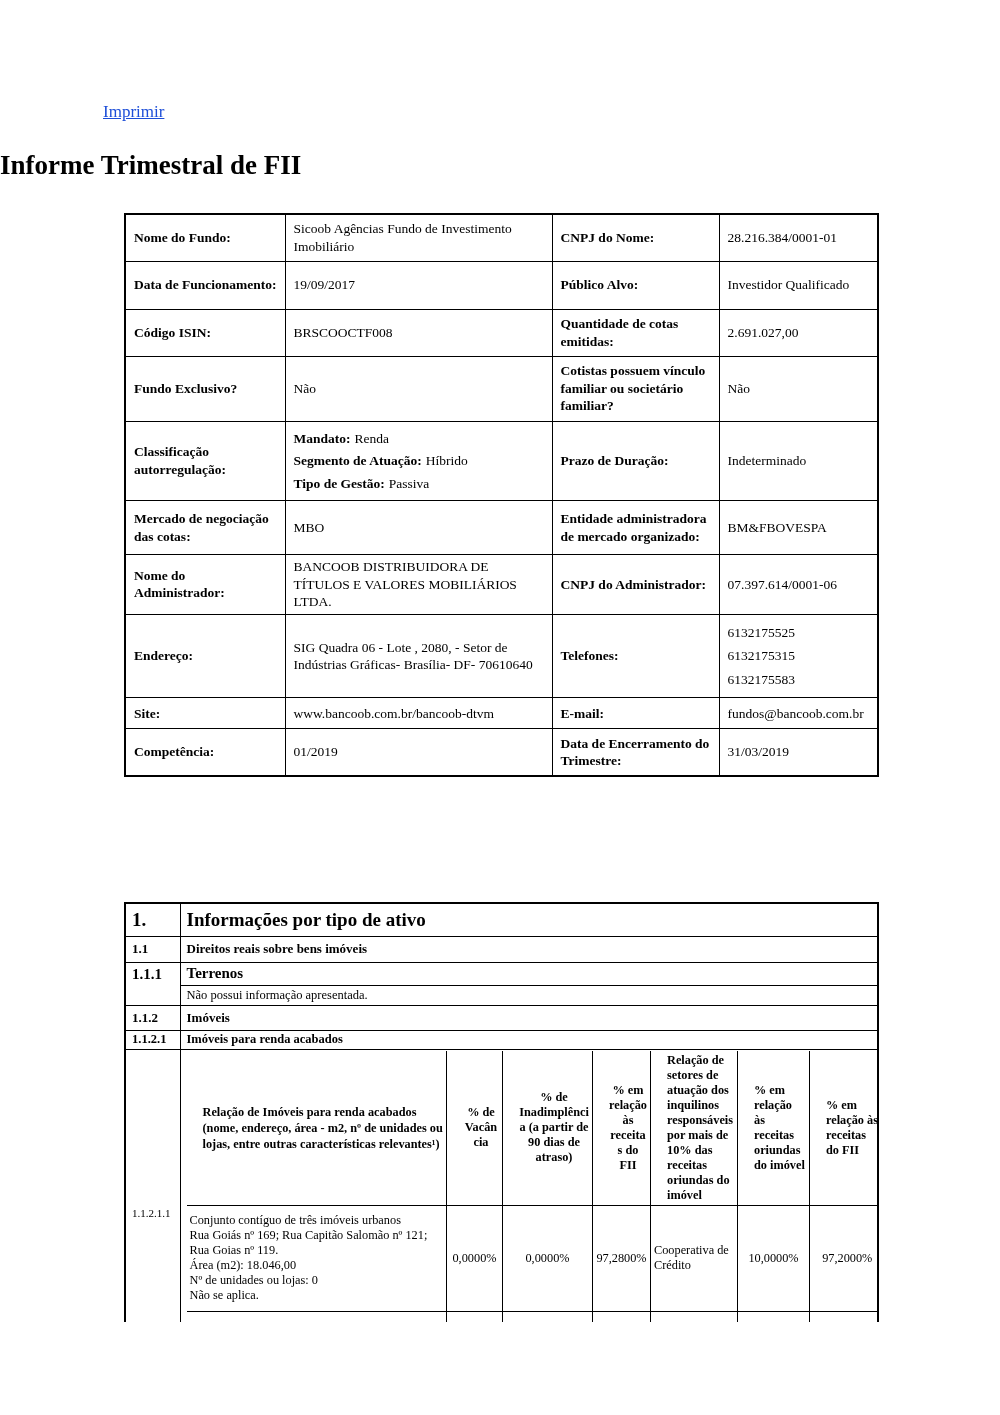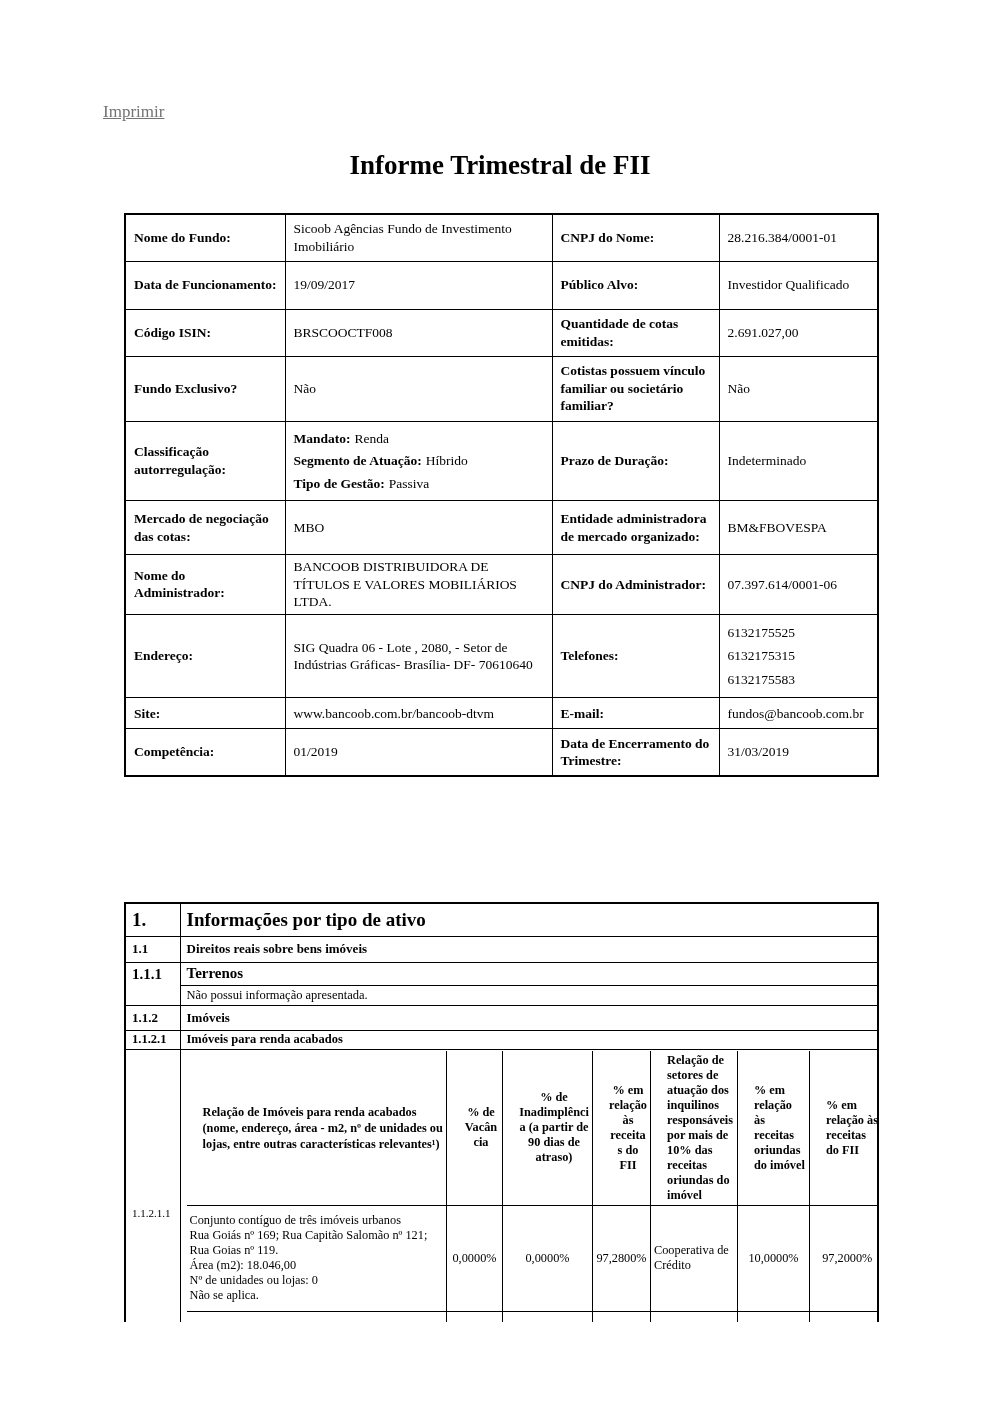--- a/index.html
+++ b/index.html
@@ -1,20 +1,20 @@
 <!DOCTYPE html>
 <html><head>
 <meta charset="utf-8">
 <style>
   html,body{margin:0;padding:0;background:#fff;}
   .page{position:relative;width:1000px;height:1415px;background:#fff;overflow:hidden;
         font-family:"Liberation Serif",serif;color:#000;}
-  a.print{position:absolute;left:103px;top:102px;font-size:17px;color:#737373;
+  a.print{position:absolute;left:103px;top:102px;font-size:17px;color:#1d4ed8;
           text-decoration:underline;cursor:pointer;}
-  .title{position:absolute;top:150px;left:0;width:100%;text-align:center;
+  .title{position:absolute;top:150px;left:0;width:100%;text-align:left;
          font-size:27px;font-weight:bold;margin:0;}
   
   table.t1{position:absolute;left:124px;top:213px;width:753px;border-collapse:collapse;
            border:2px solid #000;table-layout:fixed;}
   table.t1 td{border:1px solid #000;padding:3px 8px;font-size:13.5px;line-height:1.3;
               vertical-align:middle;overflow:hidden;word-wrap:break-word;}
   table.t1 td.lbl{font-weight:bold;}
   .clf-line{margin:5px 0;}
   .clf-line .b{font-weight:bold;}
   .clf-line .v{margin-left:4px;}

